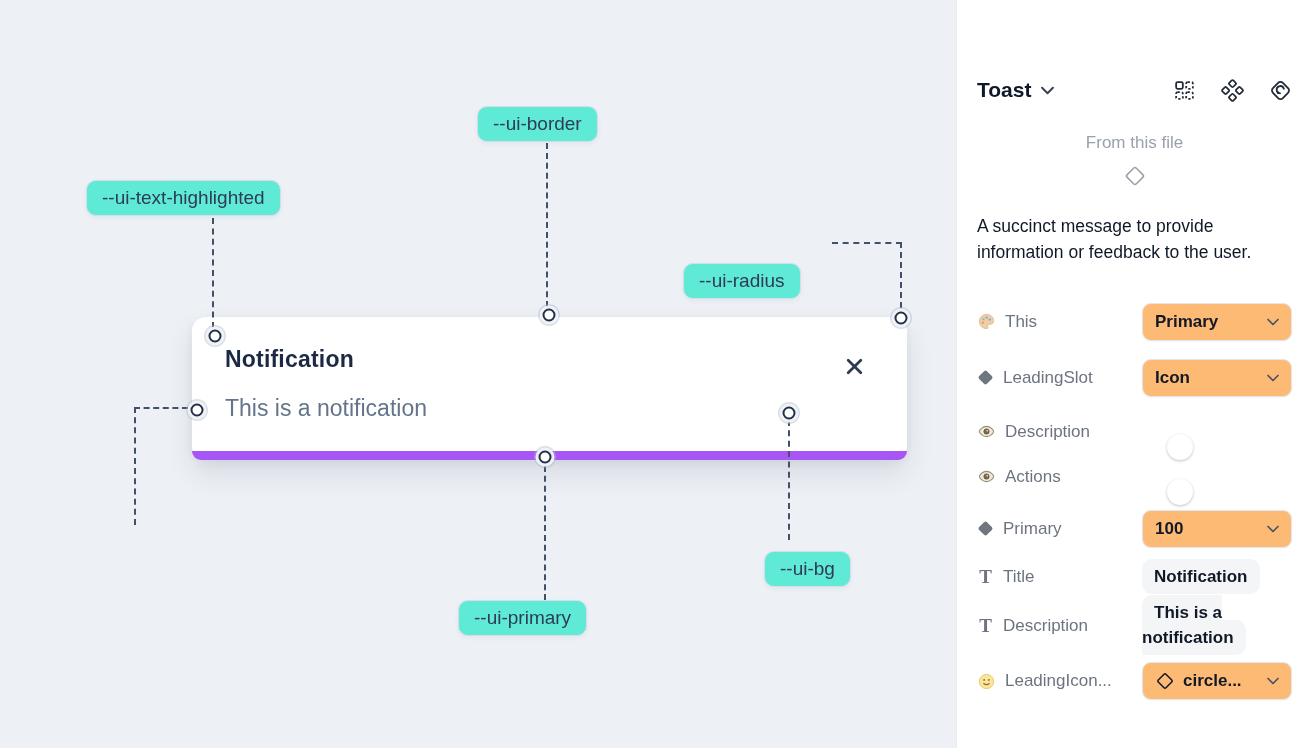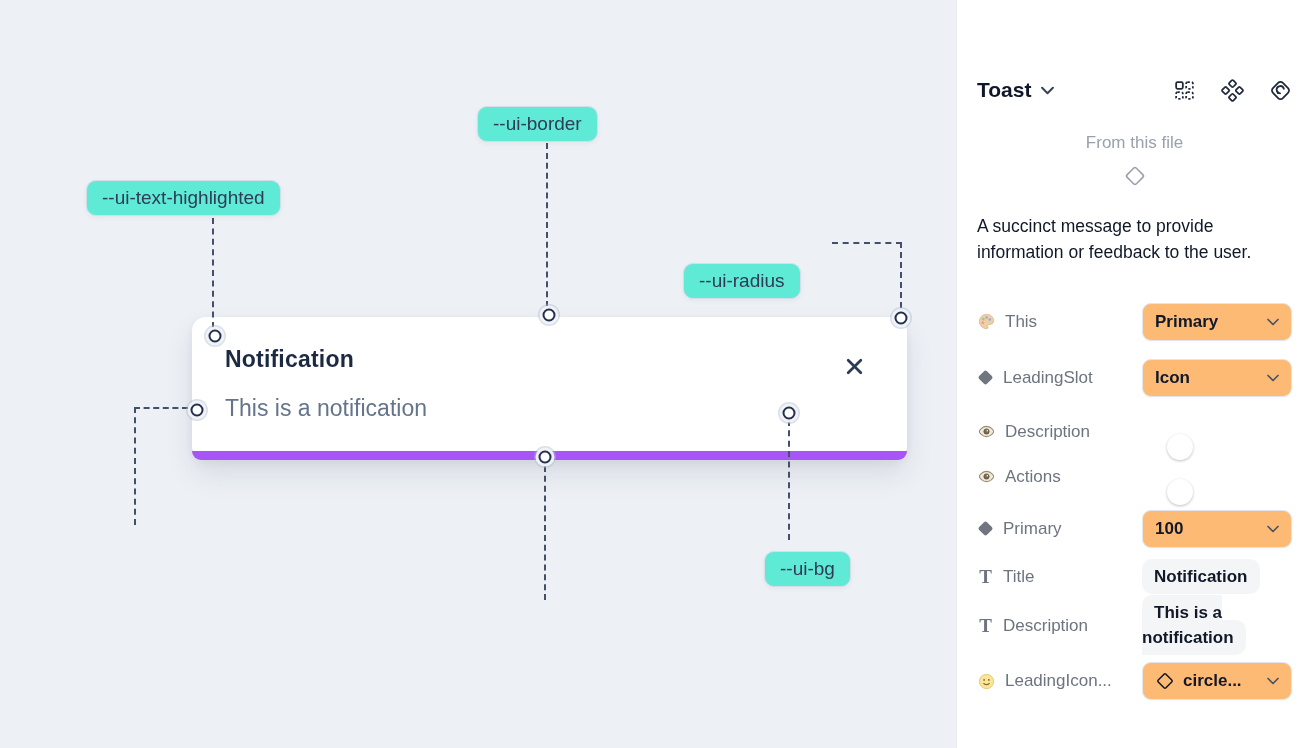--- a/index.html
+++ b/index.html
@@ -109,20 +109,21 @@
     <span class="dot" style="left:549px; top:315px;"></span>
     <span class="dot" style="left:215px; top:336px;"></span>
     <span class="dot" style="left:901px; top:318px;"></span>
     <span class="dot" style="left:197px; top:410px;"></span>
     <span class="dot" style="left:545px; top:457px;"></span>
     <span class="dot" style="left:789px; top:413px;"></span>
 
     <div class="pill" style="left:477px; top:106px;">--ui-border</div>
     <div class="pill" style="left:86px; top:180px;">--ui-text-highlighted</div>
     <div class="pill" style="left:683px; top:225px;margin-top:38px;">--ui-radius</div>
+    <div class="pill" style="left:458px; top:600px;">--ui-primary</div>
     <div class="pill" style="left:764px; top:539px;margin-top:12px;">--ui-bg</div>
   </div>
 
   <aside class="panel">
 
     <div class="panel-header">
       <span class="panel-title">Toast</span>
       <span class="panel-title-caret">
         <svg width="13" height="9" viewBox="0 0 12 8" fill="none" stroke="#374151" stroke-width="1.8" stroke-linecap="round" stroke-linejoin="round">
             <path d="M1 1.5 L6 6.5 L11 1.5"></path>

